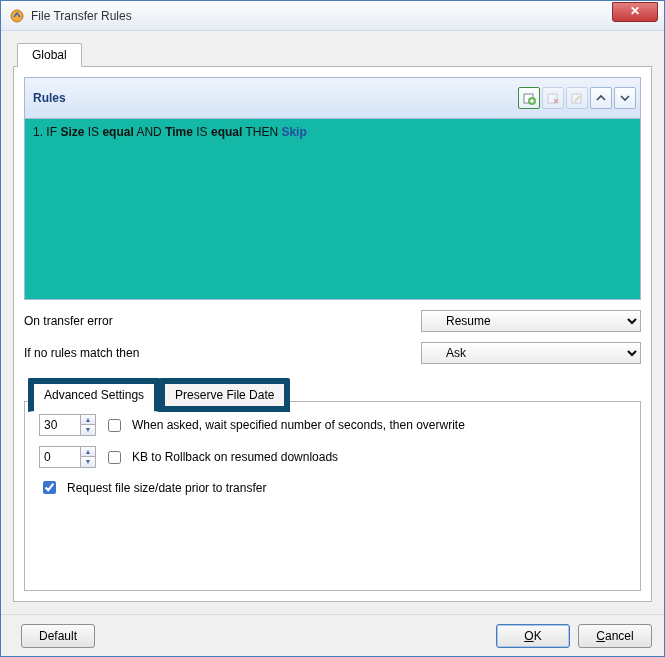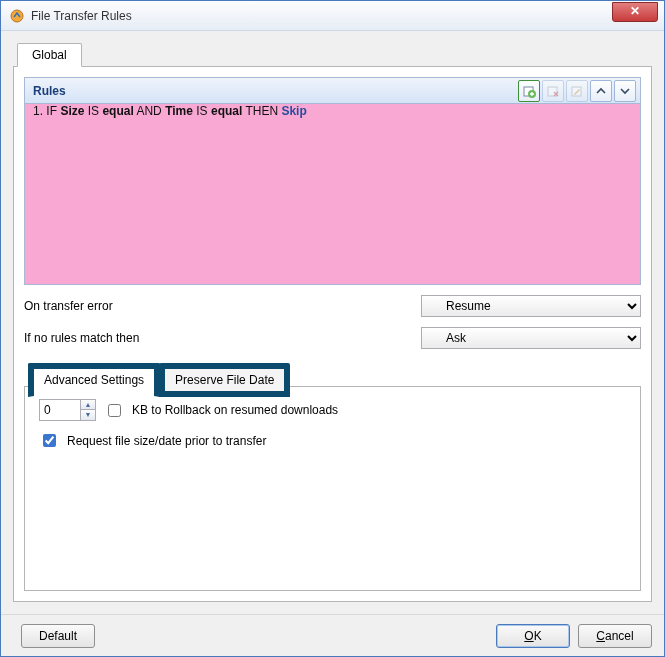--- a/index.html
+++ b/index.html
@@ -7,26 +7,26 @@
 .window { width: 665px; height: 657px; border: 1px solid #4a7abc; background: #f0f0f0; display: flex; flex-direction: column; }
 .titlebar { height: 30px; background: linear-gradient(#fdfdfe,#e6ecf5); display: flex; align-items: center; padding: 0 0 0 8px; border-bottom: 1px solid #cfd8e6; }
 .titlebar .app-icon { width: 16px; height: 16px; margin-right: 6px; }
 .titlebar .title { flex: 1; color: #333; }
 .closebtn { width: 46px; height: 20px; background: linear-gradient(#e27f7f,#c83b3b); border: 1px solid #8b2a2a; border-radius: 0 0 3px 3px; color: #fff; text-align: center; line-height: 16px; margin-right: 6px; margin-top: -8px; font-weight: bold; cursor: pointer; }
 .content { flex: 1; padding: 12px; display: flex; flex-direction: column; }
 .outer-tab-container { flex: 1; position: relative; }
 .outer-tab { position: absolute; top: 0; left: 4px; padding: 4px 14px; background: #fff; border: 1px solid #b5b5b5; border-bottom: 1px solid #fff; border-radius: 2px 2px 0 0; z-index: 2; }
 .outer-panel { position: absolute; top: 23px; left: 0; right: 0; bottom: 0; background: #fff; border: 1px solid #b5b5b5; padding: 10px; display: flex; flex-direction: column; gap: 10px; }
 .rules-box { border: 1px solid #a9b8d4; display: flex; flex-direction: column; }
-.rules-header { height: 26px; background: linear-gradient(#eef3fb,#d6e4f7); border-bottom: 1px solid #a9b8d4; display: flex; align-items: center; padding: 0 4px 0 8px; }
+.rules-header { height: 41px; background: linear-gradient(#eef3fb,#d6e4f7); border-bottom: 1px solid #a9b8d4; display: flex; align-items: center; padding: 0 4px 0 8px; }
 .rules-header .rh-title { flex: 1; font-weight: bold; color: #1a3e7a; }
 .rh-btn { width: 22px; height: 22px; border: 1px solid #9fb6d9; background: linear-gradient(#fdfefe,#e8eff9); margin-left: 2px; display: flex; align-items: center; justify-content: center; cursor: pointer; border-radius: 2px; }
 .rh-btn.disabled { opacity: 0.5; cursor: default; }
 .rh-btn.highlight { border-color: #3f8f3a; }
-.rules-list { min-height: 180px; background: #f9a8d4; padding: 0 8px; }
+.rules-list { min-height: 180px; background: #14b8a6; padding: 6px 8px; }
 .rule-line { color: #111; }
 .rule-line .kw { font-weight: bold; }
 .rule-line .action { font-weight: bold; color: #274e9e; }
 .form-row { display: flex; align-items: center; }
 .form-row .lbl { flex: 1; }
 .form-row select { width: 220px; height: 22px; border: 1px solid #abadb3; background: linear-gradient(#fff,#ebebeb); padding: 0 20px; }
 .inner-tab-container { position: relative; margin-top: 4px; flex: 1; }
 .inner-tabs { display: flex; position: absolute; top: 0; left: 4px; z-index: 2; }
 .inner-tab { padding: 4px 10px; border: 6px solid #0c4a6e; background: #f4f4f4; border-radius: 2px 2px 0 0; margin-right: -1px; cursor: pointer; }
 .inner-tab.active { background: #fff; border-bottom: 1px solid #fff; }
@@ -139,20 +139,31 @@
           </select>
         </div>
 
         <div class="inner-tab-container">
           <div class="inner-tabs">
             <div class="inner-tab active">Advanced Settings</div>
             <div class="inner-tab">Preserve File Date</div>
           </div>
           <div class="inner-panel">
 
+            <div class="adv-row">
+              <div class="spinner">
+                <input value="30" style="">
+                <div class="spinbtns">
+                    <div>▲</div>
+                    <div>▼</div>
+                  </div>
+              </div>
+              <input type="checkbox" class="chk" style="">
+              <span>When asked, wait specified number of seconds, then overwrite</span>
+            </div>
 
             <div class="adv-row">
               <div class="spinner">
                 <input value="0" style="">
                 <div class="spinbtns">
                     <div>▲</div>
                     <div>▼</div>
                   </div>
               </div>
               <input type="checkbox" class="chk" style="">

